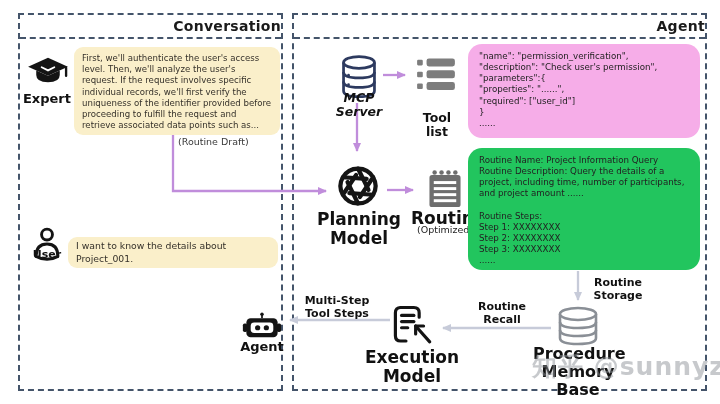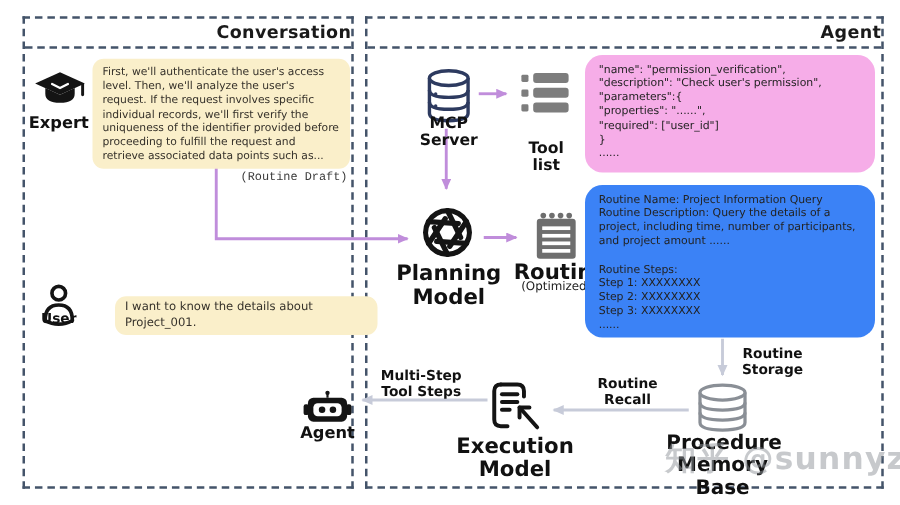--- a/index.html
+++ b/index.html
@@ -6,27 +6,27 @@
   .stage{position:relative;width:720px;height:404px;background:#ffffff;overflow:hidden;
          font-family:"DejaVu Sans",sans-serif;color:#1a1a1a;}
   .panel{position:absolute;border:2px dashed #44546a;background:transparent;box-sizing:border-box;}
   .panel-header{border-bottom:2px dashed #44546a;text-align:right;font-weight:bold;
                 font-size:14px;padding:3px 0 3px;letter-spacing:.3px;}
   .bubble-yellow{position:absolute;background:#faefca;border-radius:9px;color:#35312a;
                  box-sizing:border-box;padding:6px 8px;font-size:8.6px;line-height:1.3;}
   .card{position:absolute;border-radius:14px;font-size:8.7px;line-height:1.28;color:#222;
         box-sizing:border-box;padding:7px 11px;white-space:pre-line;}
   .card-pink{background:#f6ade8;}
-  .card-blue{background:#3b82f6;padding-left:11px;}
+  .card-blue{background:#22c55e;padding-left:11px;}
   .node-label{position:absolute;font-weight:bold;text-align:center;font-size:12.5px;
               line-height:1.12;white-space:pre-line;color:#111;}
   .node-label.lg{font-size:17px;}
   .arrow-label{position:absolute;font-weight:bold;font-size:11px;text-align:center;
                line-height:1.18;white-space:pre-line;color:#111;}
-  .annotation{position:absolute;font-size:9.5px;color:#3a3a3a;text-align:right;font-family:Liberation Mono, monospace;}
+  .annotation{position:absolute;font-size:9.5px;color:#3a3a3a;text-align:left;}
   .sublabel{position:absolute;font-size:9.5px;color:#222;text-align:center;}
   .muted{color:#8d8d8d;}
   .overlay{position:absolute;left:0;top:0;pointer-events:none;}
   .icon{position:absolute;}
   .watermark{position:absolute;font-size:25px;font-weight:bold;color:#90959b;opacity:.5;
              letter-spacing:1px;white-space:nowrap;}
   .centerflex{display:flex;align-items:center;}
 </style>
 </head>
 <body>
@@ -70,21 +70,21 @@
   <div class="annotation" style="left:178px;top:136px;width:100px;">(Routine Draft)</div>
 
   <svg class="icon" style="left:31px;top:225px;" width="32" height="38" viewBox="0 0 44 48">
     <g stroke="#141414" stroke-width="4" fill="none" stroke-linejoin="round">
       <circle cx="22" cy="11" r="7.5"></circle>
       <path d="M7 41 Q7 24 22 24 Q37 24 37 41 Q30 45 22 45 Q14 45 7 41 Z"></path>
     </g>
   </svg>
   <div class="node-label" style="left:23px;top:249px;width:48px;font-size:11px;">User</div>
 
-  <div class="bubble-yellow centerflex" style="left:68px;top:237px;width:210px;height:31px;font-size:9.3px;margin-left:24px;">I want to know the details about Project_001.</div>
+  <div class="bubble-yellow centerflex" style="left:68px;top:237px;width:210px;height:31px;font-size:9.3px;">I want to know the details about Project_001.</div>
 
 
   <svg class="icon" style="left:242px;top:311px;" width="40" height="30" viewBox="0 0 46 34">
     <circle cx="23" cy="3.5" r="2" fill="#141414"></circle>
     <path d="M23 4 L23 8" stroke="#141414" stroke-width="2"></path>
     <rect x="1" y="14" width="5" height="10" rx="2" fill="#141414"></rect>
     <rect x="40" y="14" width="5" height="10" rx="2" fill="#141414"></rect>
     <rect x="5" y="8" width="36" height="22" rx="5" fill="#141414"></rect>
     <rect x="10" y="13" width="26" height="12" rx="4" fill="#ffffff"></rect>
     <circle cx="18" cy="19" r="3" fill="#141414"></circle>
@@ -95,21 +95,21 @@
   <svg class="icon" style="left:339px;top:54px;" width="40" height="46" viewBox="0 0 44 50">
     <g stroke="#2d3a5f" stroke-width="3" fill="#ffffff">
       <path d="M5 9 L5 40 Q5 46.5 22 46.5 Q39 46.5 39 40 L39 9" fill="#ffffff"></path>
       <ellipse cx="22" cy="9" rx="17" ry="6.5"></ellipse>
       <path d="M5 19.5 Q5 26 22 26 Q39 26 39 19.5" fill="none"></path>
       <path d="M5 30 Q5 36.5 22 36.5 Q39 36.5 39 30" fill="none"></path>
     </g>
     <circle cx="10.5" cy="23" r="1.5" fill="#2d3a5f"></circle>
     <circle cx="10.5" cy="33.5" r="1.5" fill="#2d3a5f"></circle>
   </svg>
-  <div class="node-label" style="left:330px;top:91px;width:58px;">MCP
+  <div class="node-label" style="left:330px;top:91px;width:58px;font-style:italic;">MCP
 Server</div>
 
   <svg class="icon" style="left:415px;top:57px;" width="42" height="34" viewBox="0 0 44 36">
     <g fill="#7d7d7d">
       <rect x="2" y="3" width="6" height="6" rx="1.2"></rect>
       <rect x="12" y="1.5" width="30" height="8.5" rx="2.5"></rect>
       <rect x="2" y="15.5" width="6" height="6" rx="1.2"></rect>
       <rect x="12" y="14" width="30" height="8.5" rx="2.5"></rect>
       <rect x="2" y="28" width="6" height="6" rx="1.2"></rect>
       <rect x="12" y="26.5" width="30" height="8.5" rx="2.5"></rect>

